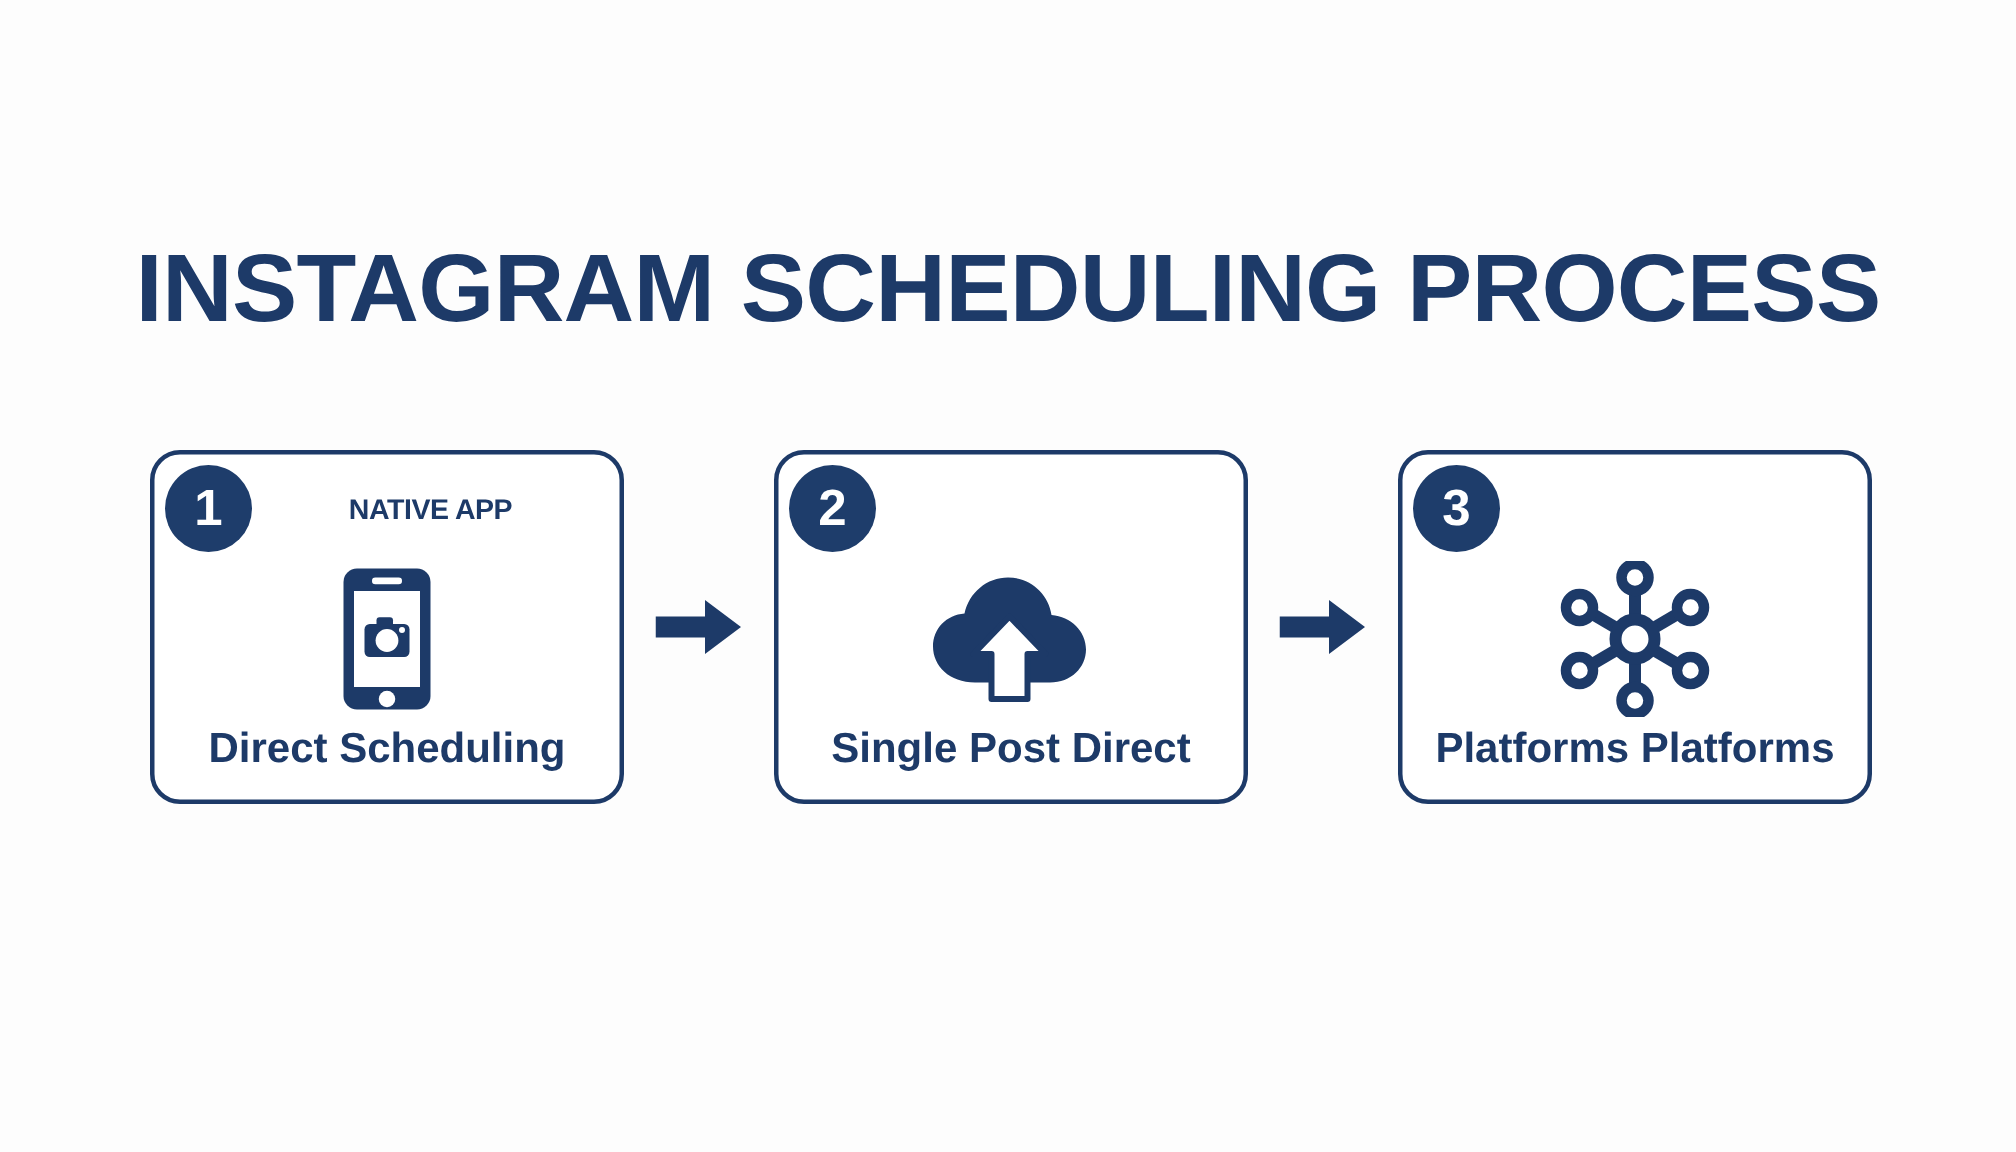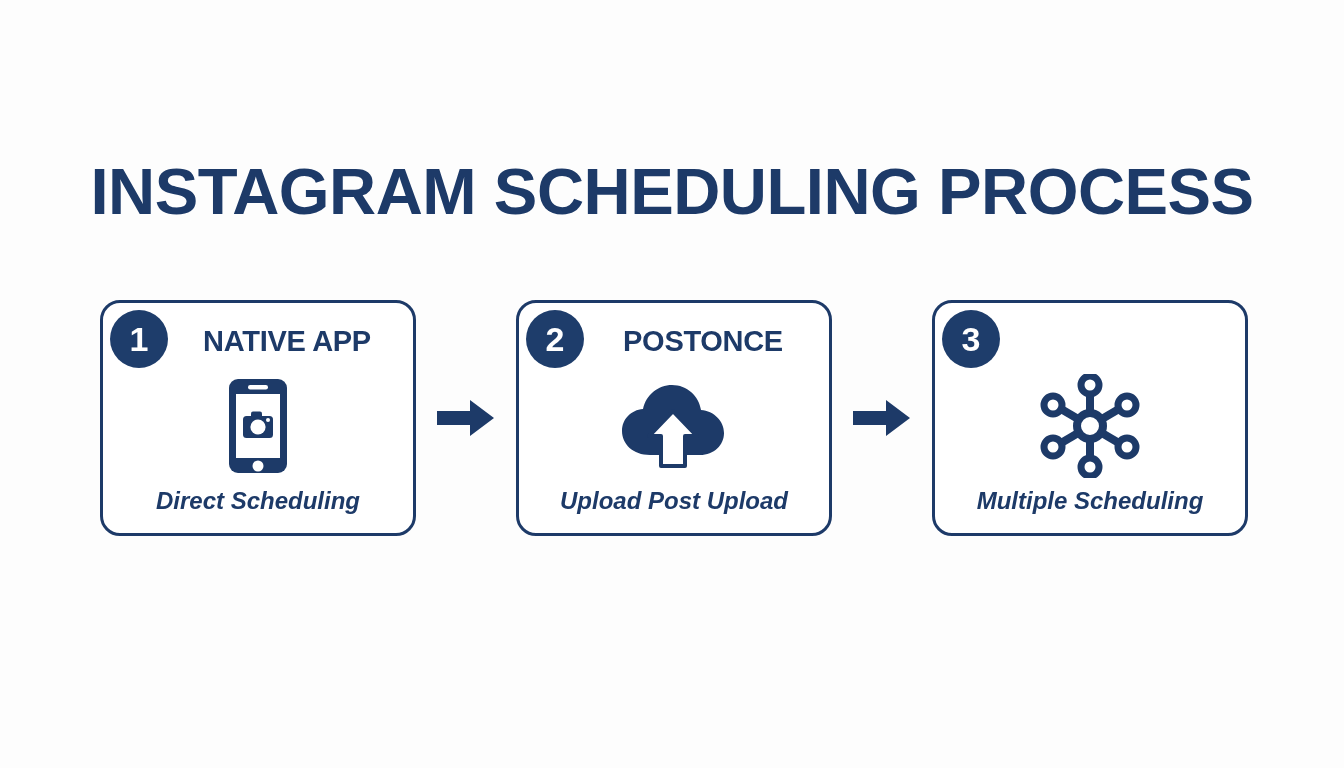--- a/index.html
+++ b/index.html
@@ -80,21 +80,21 @@
 
   .card-title {
     position: absolute;
     top: 20px;
     left: 72px;
     right: 14px;
     height: 36px;
     display: flex;
     align-items: center;
     justify-content: center;
-    font-size: 29px;
+    font-size: 19px;
     font-weight: bold;
     color: #1d3a68;
     letter-spacing: -0.3px;
     white-space: nowrap;
   }
 
   .card-icon {
     position: absolute;
     top: 68px;
     left: 0;
@@ -104,25 +104,24 @@
     align-items: center;
     justify-content: center;
   }
 
   .card-caption {
     position: absolute;
     bottom: 18px;
     left: 8px;
     right: 8px;
     text-align: center;
-    font-size: 24px;
+    font-size: 28px;
     font-weight: bold;
     color: #1d3a68;
     white-space: nowrap;
-    font-style: italic;
   }
 
   .arrow-wrap {
     flex: 0 0 auto;
     width: 100px;
     height: 236px;
     display: flex;
     align-items: center;
     justify-content: center;
   }
@@ -157,28 +156,27 @@
     </div>
 
     <div class="arrow-wrap">
       <svg width="58" height="40" viewBox="0 0 58 40">
         <path d="M0 13 H33 V2 L57 20 L33 38 V27 H0 Z" fill="#1d3a68"></path>
       </svg>
     </div>
 
     <div class="card">
       <div class="badge">2</div>
-      <div class="card-title">POSTONCE</div>
       <div class="card-icon">
         <svg width="108" height="86" viewBox="0 0 108 86">
           <path d="M30 72 C13 72 2 61 2 48 C2 36 11 27 23 26 C26 12 38 2 52 2 C67 2 79 13 81 27 C94 28 104 38 104 50 C104 62 94 72 80 72 Z" fill="#1d3a68"></path>
           <path d="M53 28 L77 53 H65 V83 H41 V53 H29 Z" fill="#ffffff" stroke="#1d3a68" stroke-width="4" stroke-linejoin="round"></path>
         </svg>
       </div>
-      <div class="card-caption">Upload Post Upload</div>
+      <div class="card-caption">Single Post Direct</div>
     </div>
 
     <div class="arrow-wrap">
       <svg width="58" height="40" viewBox="0 0 58 40">
         <path d="M0 13 H33 V2 L57 20 L33 38 V27 H0 Z" fill="#1d3a68"></path>
       </svg>
     </div>
 
     <div class="card">
       <div class="badge">3</div>
@@ -198,17 +196,17 @@
           <g fill="#ffffff" stroke="#1d3a68" stroke-width="7">
             <circle cx="52" cy="11" r="9"></circle>
             <circle cx="52" cy="93" r="9"></circle>
             <circle cx="15" cy="31" r="9"></circle>
             <circle cx="89" cy="31" r="9"></circle>
             <circle cx="15" cy="73" r="9"></circle>
             <circle cx="89" cy="73" r="9"></circle>
           </g>
         </svg>
       </div>
-      <div class="card-caption">Multiple Scheduling</div>
+      <div class="card-caption">Platforms Platforms</div>
     </div>
 
   </div>
 </div>
 
 </body></html>

